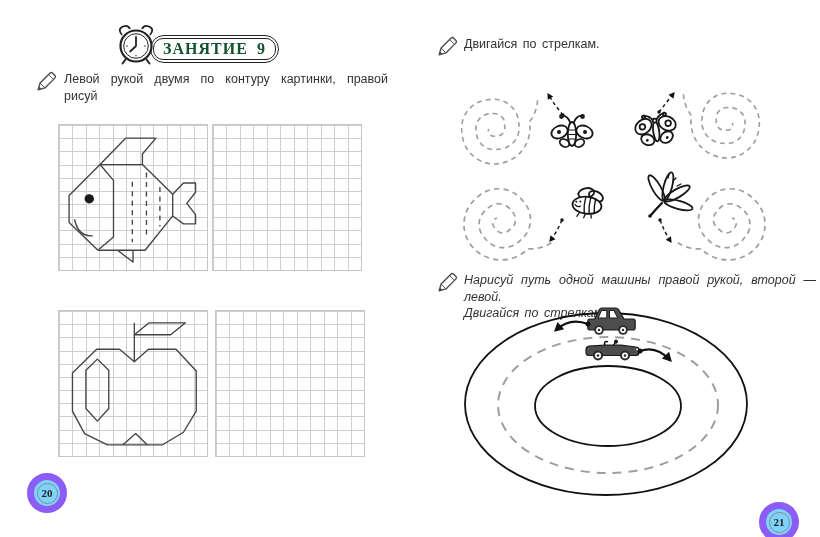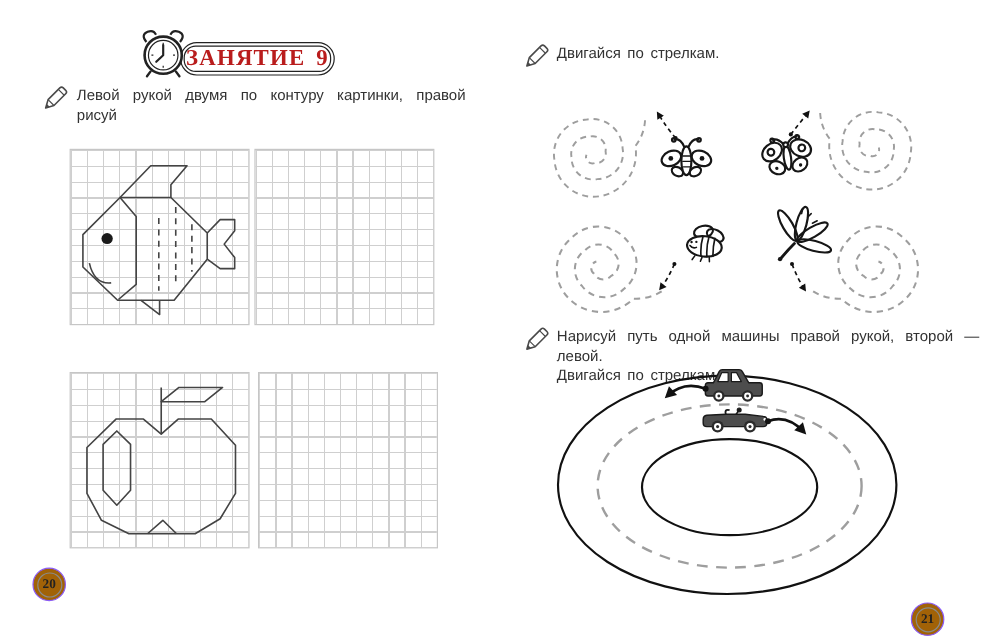--- a/index.html
+++ b/index.html
@@ -5,38 +5,38 @@
   html,body{margin:0;padding:0;background:#fff;}
   #canvas{position:relative;width:820px;height:537px;background:#fff;overflow:hidden;
           font-family:"Liberation Sans",sans-serif;color:#333;}
   .abs{position:absolute;}
 
   
   .lesson-pill{position:absolute;left:150px;top:35px;width:127px;height:26px;
                border:1.5px solid #222;border-radius:14px;background:#fff;}
   .lesson-pill-inner{position:absolute;inset:2px;border:1px solid #222;border-radius:10px;
                display:flex;align-items:center;justify-content:center;gap:9px;
-               font-family:"Liberation Serif",serif;font-weight:bold;font-size:19px;
-               letter-spacing:1px;color:#b91c1c;}
+               font-family:"Liberation Serif",serif;font-weight:bold;font-size:16px;
+               letter-spacing:1px;color:#14532d;}
   .clock-wrap{position:absolute;left:114px;top:23px;z-index:2;}
 
   
   .instr{position:absolute;font-size:12.5px;line-height:16.5px;color:#323232;word-spacing:2px;}
   .instr .l1{text-align:justify;text-align-last:justify;}
   .pencil-wrap{position:absolute;width:24px;height:24px;}
 
   
   .grid{position:absolute;width:148px;height:145px;border:1px solid #c6c6c6;background:
     repeating-linear-gradient(to right,#cfcfcf 0 1px,transparent 1px 13.45px),
     repeating-linear-gradient(to bottom,#cfcfcf 0 1px,transparent 1px 13.18px);}
   .grid svg{position:absolute;inset:0;width:100%;height:100%;}
 
   
-  .badge{position:absolute;width:26px;height:26px;border:1px solid #8b5cf6;border-radius:50%;
-         display:flex;align-items:center;justify-content:center;background:#a16207;}
+  .badge{position:absolute;width:26px;height:26px;border:7px solid #8b5cf6;border-radius:50%;
+         display:flex;align-items:center;justify-content:center;background:#7dd3fc;}
   .badge-inner{width:19px;height:19px;border:1px solid #8a8a8a;border-radius:50%;
          display:flex;align-items:center;justify-content:center;
          font-family:"Liberation Serif",serif;font-weight:bold;font-size:11px;color:#222;}
 
   .spiral-stroke use{stroke:#9e9e9e;stroke-width:1.8;stroke-dasharray:5.5 4.5;fill:none;}
   .trace-arrow{stroke:#111;stroke-width:1.4;fill:none;stroke-dasharray:3.5 3;}
   .insect{stroke:#161616;fill:none;stroke-width:1.8;stroke-linecap:round;stroke-linejoin:round;}
   .track-line{stroke:#111;stroke-width:1.8;fill:none;}
   .track-dash{stroke:#9e9e9e;stroke-width:2;fill:none;stroke-dasharray:9 7;}
   .drive-arrow{stroke:#111;stroke-width:2.2;fill:none;}
@@ -227,21 +227,21 @@
 
     <div class="pencil-wrap" style="left:436px;top:271px;">
       <svg width="23" height="23" viewBox="0 0 24 24">
         <g fill="#fff" stroke="#4a4a4a" stroke-width="1.4" stroke-linejoin="round">
           <path d="M3.2,20.8 L5.3,13.6 L15.5,3.4 Q17,1.9 18.5,3.4 L20.6,5.5 Q22.1,7 20.6,8.5 L10.4,18.7 Z"></path>
           <path d="M5.3,13.6 L10.4,18.7 M14.2,4.7 L19.3,9.8" fill="none" stroke-width="1"></path>
           <path d="M3.2,20.8 L4.2,17.3 L6.7,19.8 Z" fill="#4a4a4a" stroke="none"></path>
         </g>
       </svg>
     </div>
-    <div class="instr" style="left:464px;top:272px;width:352px;">
+    <div class="instr" style="left:464px;top:272px;width:352px;font-style:italic;">
       <div class="l1">Нарисуй путь одной машины правой рукой, второй — левой.</div>
       <div class="l2">Двигайся по стрелкам.</div>
     </div>
 
     <svg class="abs" style="left:450px;top:295px;" width="320" height="220" viewBox="0 0 320 220">
       <defs>
         <marker id="ah2" viewBox="0 0 10 10" refX="6.5" refY="5" markerWidth="11" markerHeight="11" orient="auto" markerUnits="userSpaceOnUse">
           <path d="M0.5,0.5 L9,5 L0.5,9.5 Z" fill="#111"></path>
         </marker>
       </defs>

